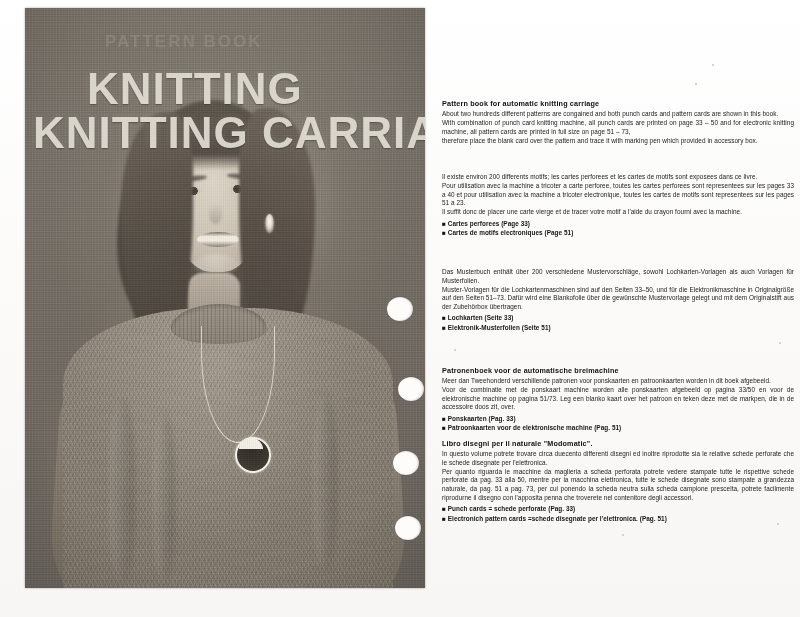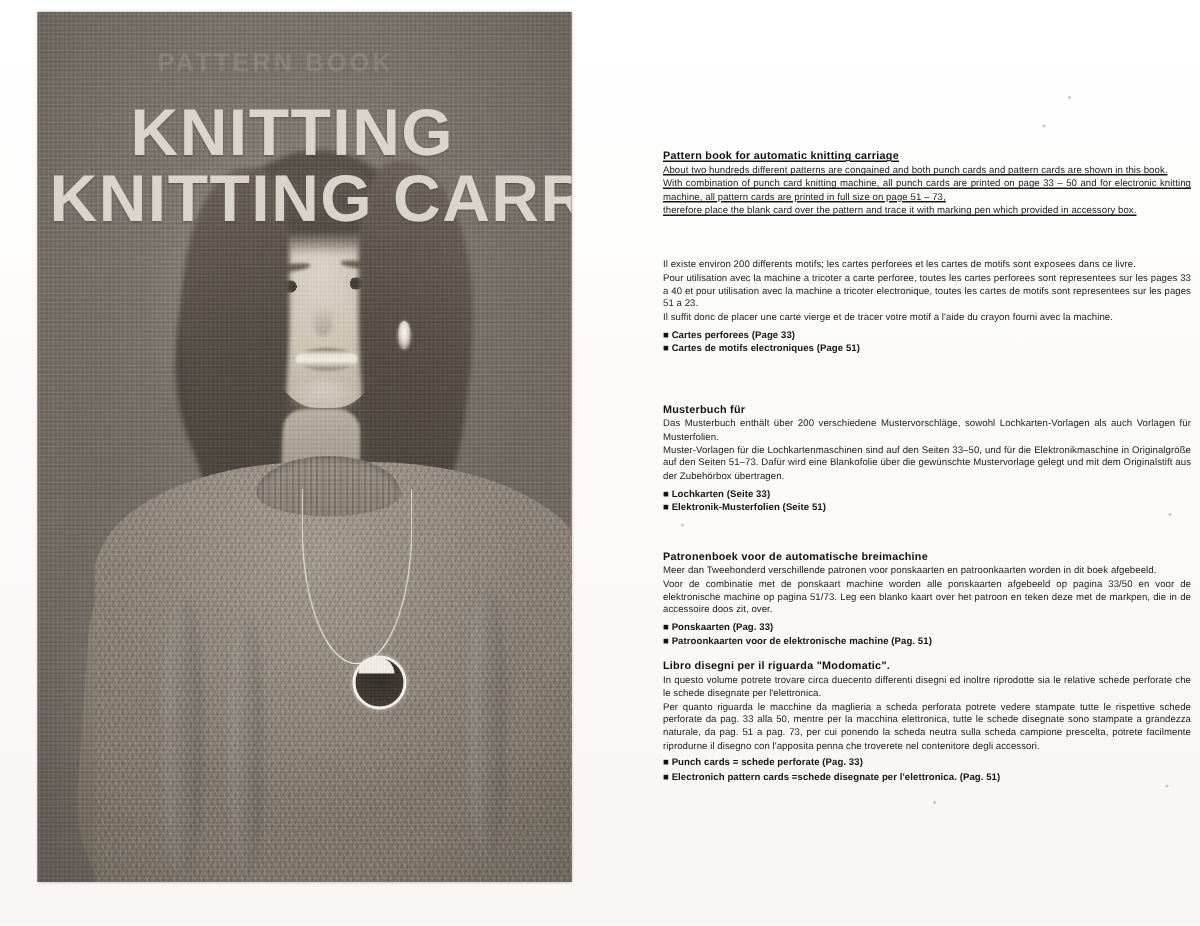--- a/index.html
+++ b/index.html
@@ -22,25 +22,25 @@
     inset: 0;
     background:
       linear-gradient(180deg, #ffffff 0%, #fcfbfa 40%, #f7f6f4 100%);
   }
 
   
   #cover-page {
     position: absolute;
     left: 25px;
     top: 8px;
-    width: 356px;
+    width: 400px;
     height: 580px;
     overflow: hidden;
     box-shadow: 0 0 2px rgba(0,0,0,0.35);
-    background: #be185d;
+    background: #14532d;
   }
 
   
   #photo-base {
     position: absolute;
     inset: 0;
     background:
       radial-gradient(ellipse 58% 42% at 50% 34%, rgba(205,198,186,0.55) 0%, rgba(150,143,131,0.18) 52%, rgba(60,56,50,0.0) 78%),
       radial-gradient(ellipse 75% 60% at 48% 78%, rgba(168,161,149,0.40) 0%, rgba(110,104,94,0.10) 60%, rgba(0,0,0,0) 85%),
       linear-gradient(175deg, #7b756b 0%, #767068 22%, #716b62 48%, #6d675f 72%, #6a645c 100%);
@@ -365,21 +365,21 @@
   </div>
 
   <div class="punch-hole" style="left:362px; top:289px;"></div>
   <div class="punch-hole" style="left:373px; top:369px;"></div>
   <div class="punch-hole" style="left:368px; top:443px;"></div>
   <div class="punch-hole" style="left:370px; top:508px;"></div>
 </div>
 
 <div id="text-page">
 
-  <div class="lang-block" style="left:10px; top:99px;text-decoration:underline;">
+  <div class="lang-block" style="left:10px; top:99px;">
     <div class="lang-head">Pattern book for automatic knitting carriage</div>
     <div class="lang-body">
       <p>About two hundreds different patterns are congained  and both punch cards and pattern cards are shown in this book.</p>
       <p>With combination of punch card knitting machine,   all punch cards are printed on page 33 – 50 and for electronic knitting machine,  all pattern cards are printed in full size on page 51 – 73,</p>
       <p>therefore place the blank card over the pattern and trace it with marking pen which provided in accessory box.</p>
     </div>
   </div>
 
   <div class="lang-block" style="left:10px; top:173px;">
     <div class="lang-body">
@@ -389,21 +389,20 @@
     </div>
     <div class="bullets">
       <p class="bullet"><span>■</span>
         <span>Cartes perforees (Page 33)</span></p>
       <p class="bullet"><span>■</span>
         <span>Cartes de motifs electroniques (Page 51)</span></p>
     </div>
   </div>
 
   <div class="lang-block" style="left:10px; top:268px;">
-    <div class="lang-head">Musterbuch für</div>
     <div class="lang-body">
       <p>Das Musterbuch enthält über 200 verschiedene Mustervorschläge, sowohl Lochkarten-Vorlagen als auch Vorlagen für Musterfolien.</p>
       <p>Muster-Vorlagen für die Lochkartenmaschinen sind auf den Seiten 33–50, und für die Elektronikmaschine in Originalgröße auf den Seiten 51–73. Dafür wird eine Blankofolie über die gewünschte Mustervorlage gelegt und mit dem Originalstift aus der Zubehörbox übertragen.</p>
     </div>
     <div class="bullets">
       <p class="bullet"><span>■</span>
         <span>Lochkarten (Seite 33)</span></p>
       <p class="bullet"><span>■</span>
         <span>Elektronik-Musterfolien (Seite 51)</span></p>
     </div>
@@ -417,21 +416,21 @@
     </div>
     <div class="bullets">
       <p class="bullet"><span>■</span>
         <span>Ponskaarten (Pag. 33)</span></p>
       <p class="bullet"><span>■</span>
         <span>Patroonkaarten voor de elektronische machine (Pag. 51)</span></p>
     </div>
   </div>
 
   <div class="lang-block" style="left:10px; top:439px;">
-    <div class="lang-head">Libro disegni per il riguarda "Modomatic".</div>
+    <div class="lang-head">Libro disegni per il naturale "Modomatic".</div>
     <div class="lang-body">
       <p>In questo volume potrete trovare circa duecento differenti disegni ed inoltre riprodotte sia le relative schede perforate che le schede disegnate per l'elettronica.</p>
       <p>Per quanto riguarda le macchine da maglieria a scheda perforata potrete vedere stampate tutte le rispettive schede perforate da pag. 33 alla 50, mentre per la macchina elettronica, tutte le schede disegnate sono stampate a grandezza naturale, da pag. 51 a pag. 73, per cui ponendo la scheda neutra sulla scheda campione prescelta, potrete facilmente riprodurne il disegno con l'apposita penna che troverete nel contenitore degli accessori.</p>
     </div>
     <div class="bullets">
       <p class="bullet"><span>■</span>
         <span>Punch cards = schede perforate (Pag. 33)</span></p>
       <p class="bullet"><span>■</span>
         <span>Electronich pattern cards =schede disegnate per l'elettronica. (Pag. 51)</span></p>
     </div>

